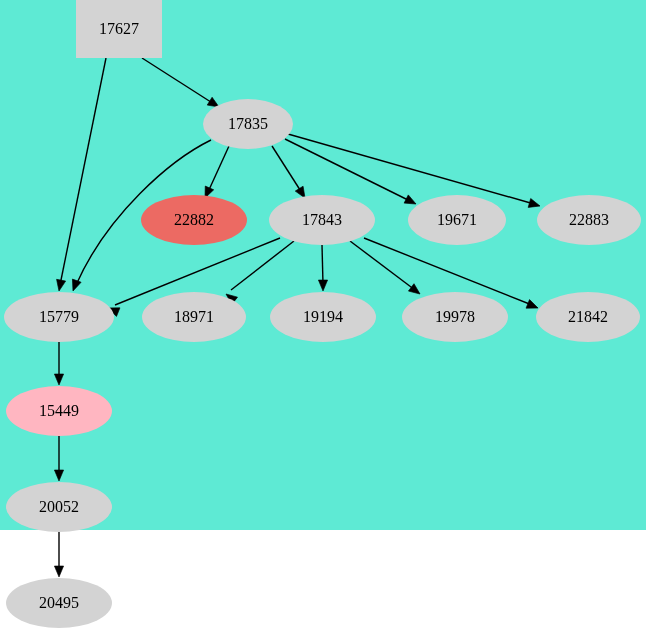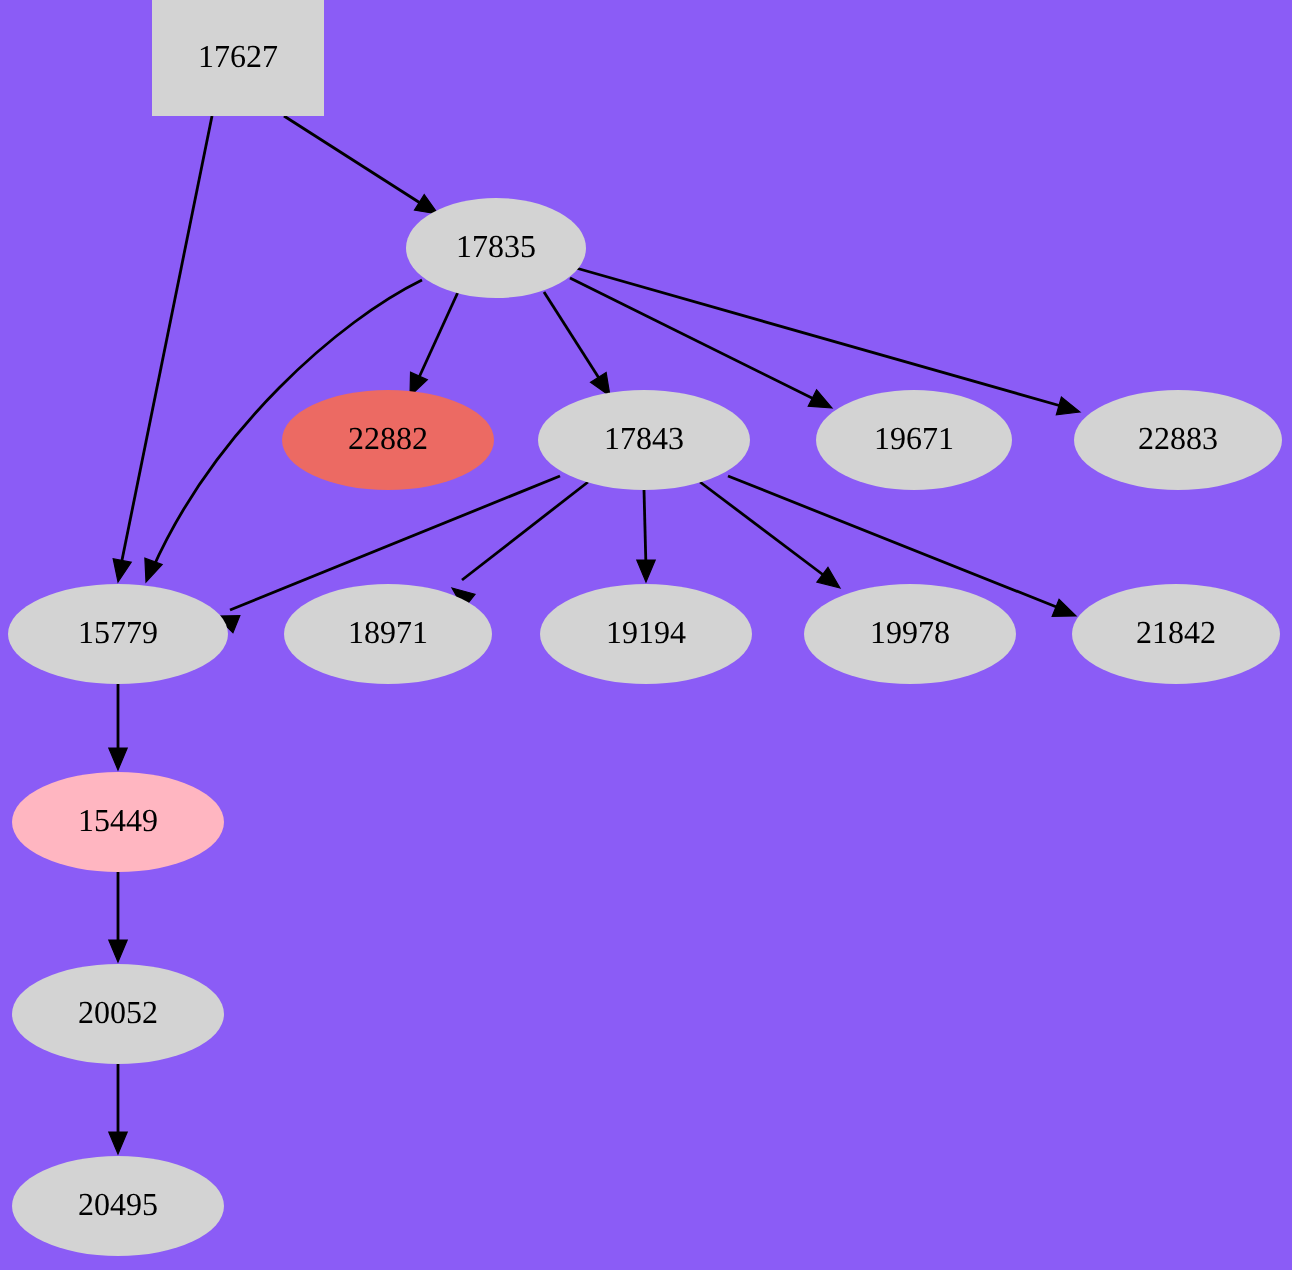--- a/index.html
+++ b/index.html
@@ -10,22 +10,22 @@
   }
   body {
     width: 646px;
     height: 635px;
     overflow: hidden;
     font-family: "Liberation Serif", "DejaVu Serif", serif;
   }
   #graph-canvas {
     position: relative;
     width: 646px;
-    height: 635px;
-    background: #8b5cf6;
+    height: 530px;
+    background: #5eead4;
   }
   #graph-svg {
     position: absolute;
     top: 0;
     left: 0;
     width: 646px;
     height: 635px;
   }
   .node-label {
     font-family: "Liberation Serif", "DejaVu Serif", serif;

